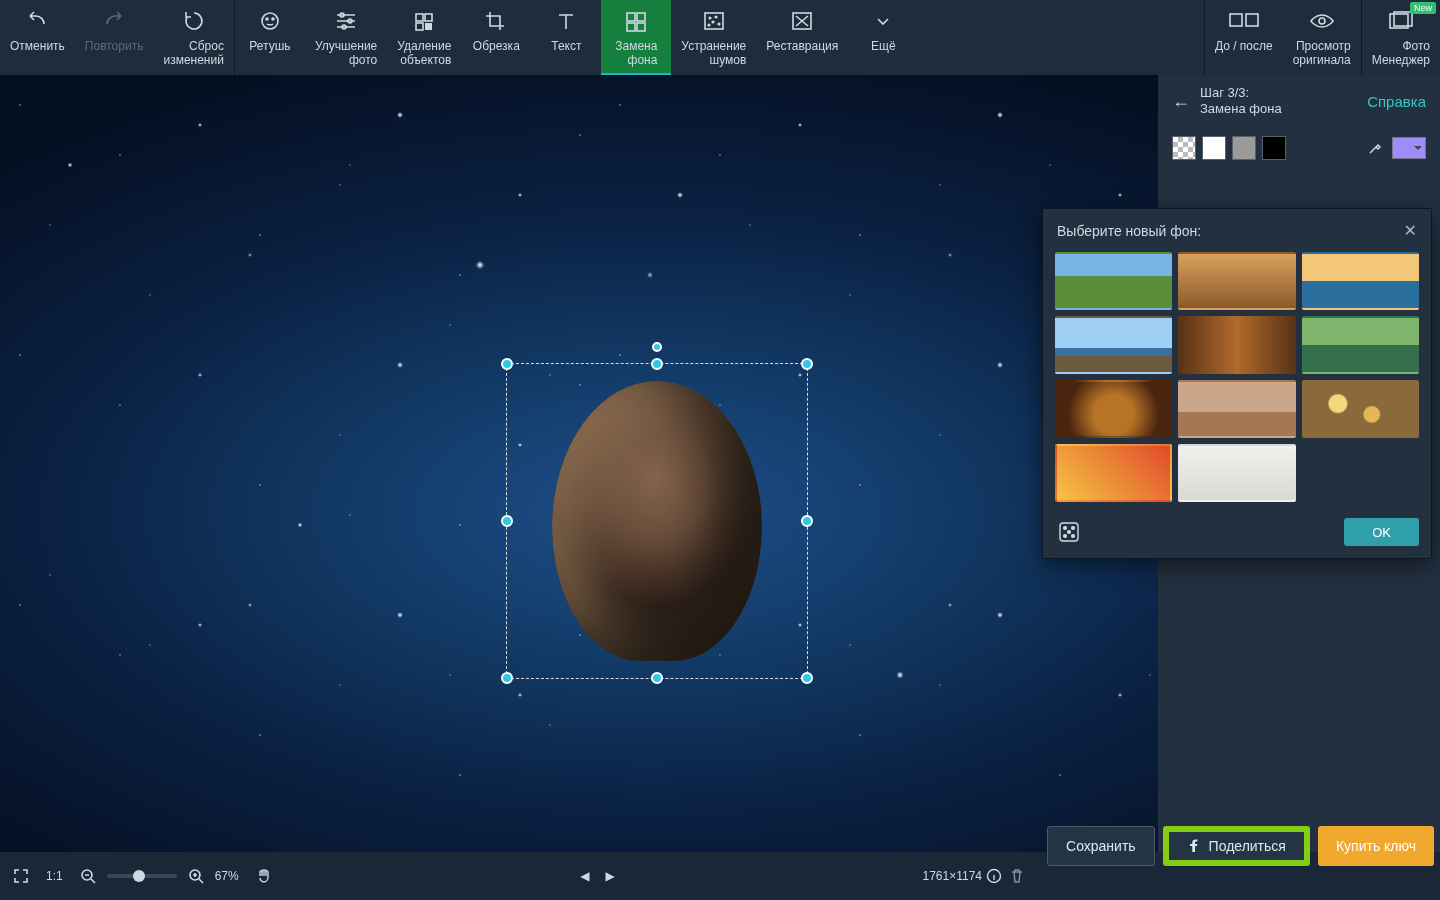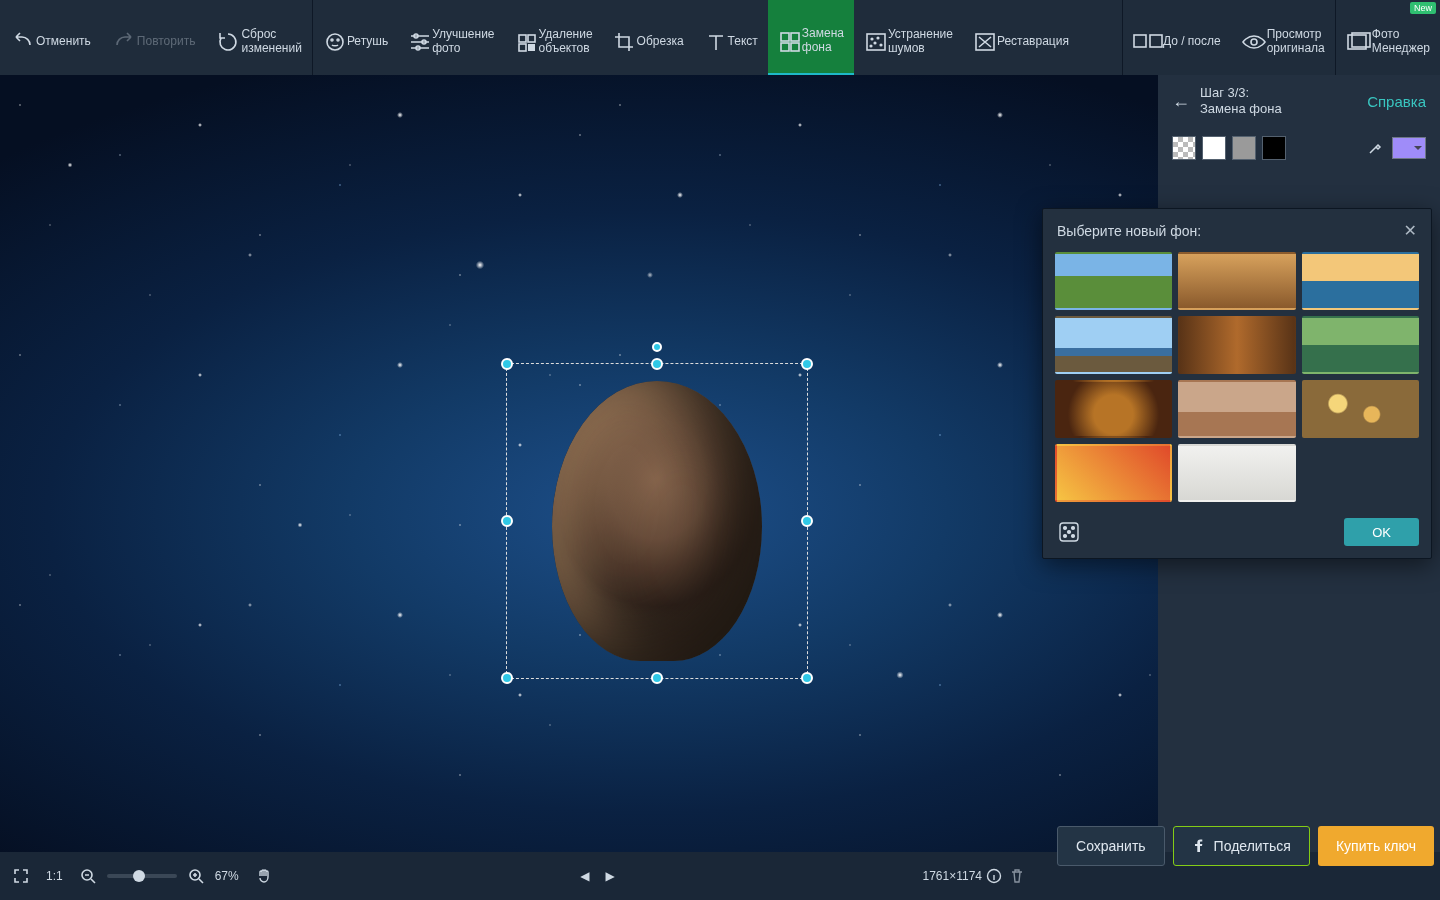--- a/index.html
+++ b/index.html
@@ -1,21 +1,21 @@
 <!DOCTYPE html>
 <html><head>
 <meta charset="utf-8">
 <style>
 *{box-sizing:border-box;margin:0;padding:0;font-family:Arial,Helvetica,sans-serif;user-select:none}
 html,body{width:1440px;height:900px;overflow:hidden;background:#0b1a2a}
 
 .toolbar{height:75px;background:#1f2c3b;display:flex;align-items:stretch;color:#cfd9e3;font-size:12px;position:relative;z-index:5}
 .tb-group{display:flex;align-items:stretch}
 .tb-sep{width:1px;background:#0e1826;margin:0}
-.tb-btn{display:flex;flex-direction:row;align-items:center;justify-content:flex-start;padding:8px 10px 0;cursor:pointer;min-width:70px;text-align:left;line-height:1.15}
+.tb-btn{display:flex;flex-direction:column;align-items:center;justify-content:flex-start;padding:8px 10px 0;gap:6px;cursor:pointer;min-width:70px;text-align:right;line-height:1.15}
 .tb-btn.disabled{opacity:.35;cursor:default}
 .tb-btn.active{background:#15803d;border-bottom:2px solid #1eb9c8}
 .tb-btn .ico{height:26px;display:flex;align-items:center;justify-content:center}
 .tb-btn .ico svg{stroke:#cfd9e3;fill:none;stroke-width:1.6}
 .tb-spacer{flex:1}
 .badge-new{position:absolute;top:2px;right:4px;background:#2fbf71;color:#fff;font-size:9px;padding:1px 4px;border-radius:2px}
 .tb-btn{position:relative}
 
 .workspace{position:relative;height:795px;overflow:hidden;background:radial-gradient(1200px 600px at 45% 55%,#1d4f8a 0%,#123a66 25%,#0a2142 50%,#050f22 80%)}
 
@@ -75,21 +75,21 @@
 .ztrack{width:70px;height:4px;background:#3a4756;border-radius:2px;position:relative}
 .zthumb{position:absolute;left:38%;top:-4px;width:12px;height:12px;border-radius:50%;background:#cfd9e3}
 .bb-center{flex:1;display:flex;align-items:center;justify-content:center;gap:16px}
 .arrow{cursor:pointer}
 .dims{display:flex;align-items:center;gap:1px;padding:0 12px}
 .trash{opacity:.6}
 
 .actionbar{position:absolute;right:6px;bottom:34px;display:flex;gap:8px;z-index:31}
 .act-btn{height:40px;padding:0 18px;display:flex;align-items:center;justify-content:center;gap:8px;border-radius:3px;font-size:14px;cursor:pointer}
 .act-save{background:#233445;border:1px solid #4a5a6b;color:#dfe7ef}
-.act-share{background:#233445;border:1px solid #84cc16;color:#dfe7ef}
+.act-share{background:#233445;border:6px solid #84cc16;color:#dfe7ef}
 .act-buy{background:#f0a92e;color:#fff}
 
 .workspace{width:1440px}
 </style>
 </head>
 <body>
 
 <div class="toolbar">
   <div class="tb-group">
     <div class="tb-btn">
@@ -198,20 +198,28 @@
 шумов</span>
     </div>
     <div class="tb-btn">
       <span class="ico">
           <svg width="24" height="22" viewBox="0 0 24 22">
             <rect x="3" y="3" width="18" height="16"></rect>
             <path d="M6 6l12 10M18 6L6 16"></path>
           </svg>
         </span>
       <span>Реставрация</span>
+    </div>
+    <div class="tb-btn">
+      <span class="ico">
+          <svg width="20" height="20" viewBox="0 0 20 20">
+            <path d="M5 8l5 5 5-5"></path>
+          </svg>
+        </span>
+      <span>Ещё</span>
     </div>
   </div>
   <div class="tb-spacer"></div>
   <div class="tb-sep"></div>
   <div class="tb-group">
     <div class="tb-btn">
       <span class="ico">
           <svg width="30" height="20" viewBox="0 0 30 20">
             <rect x="1" y="3" width="12" height="12"></rect>
             <rect x="17" y="3" width="12" height="12"></rect>

